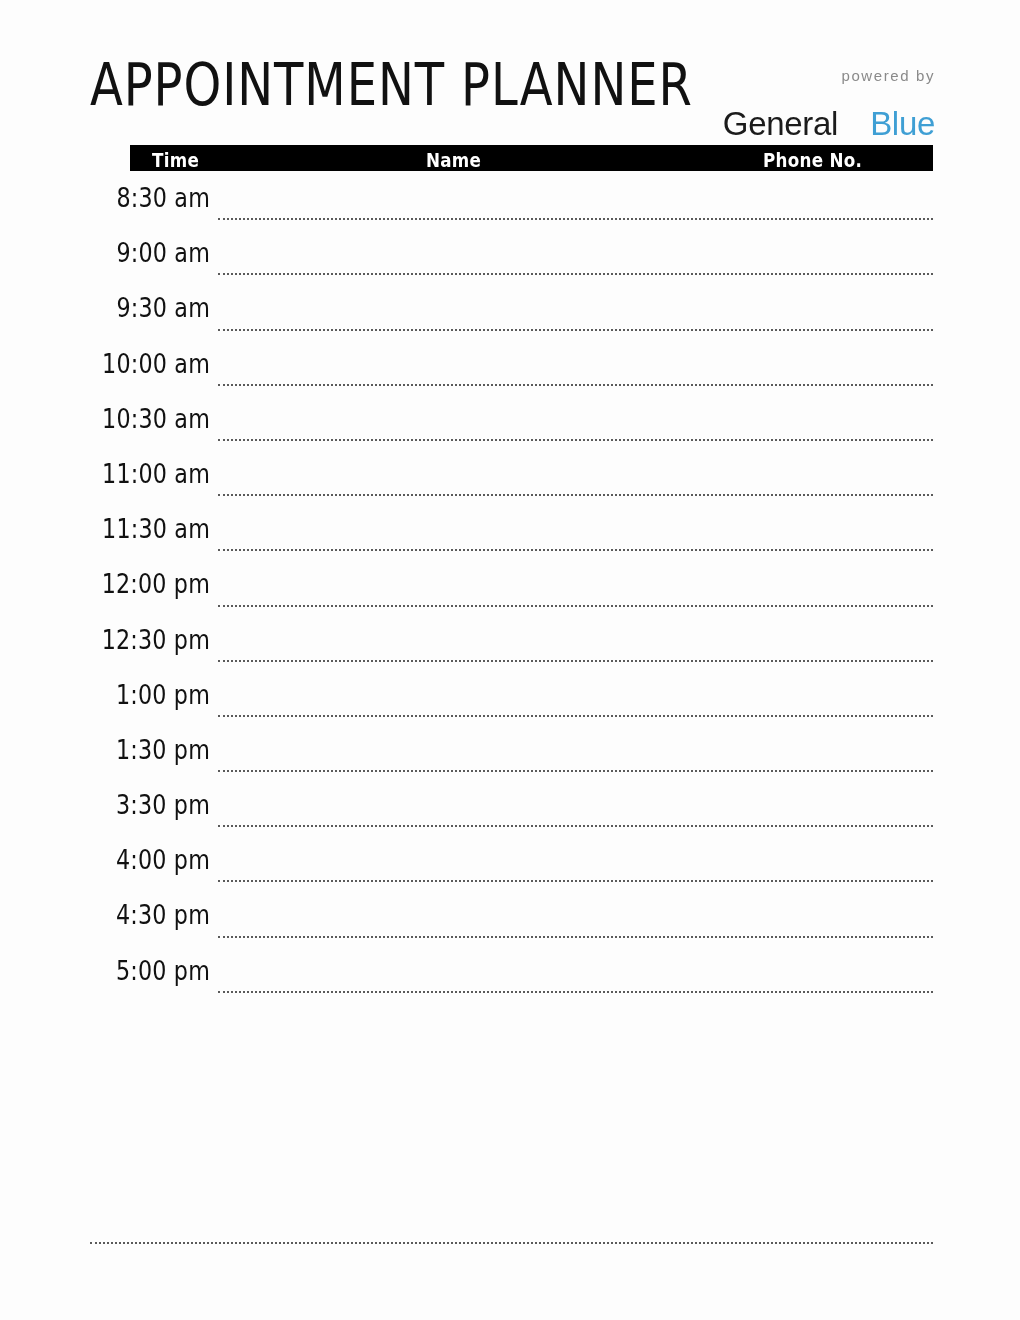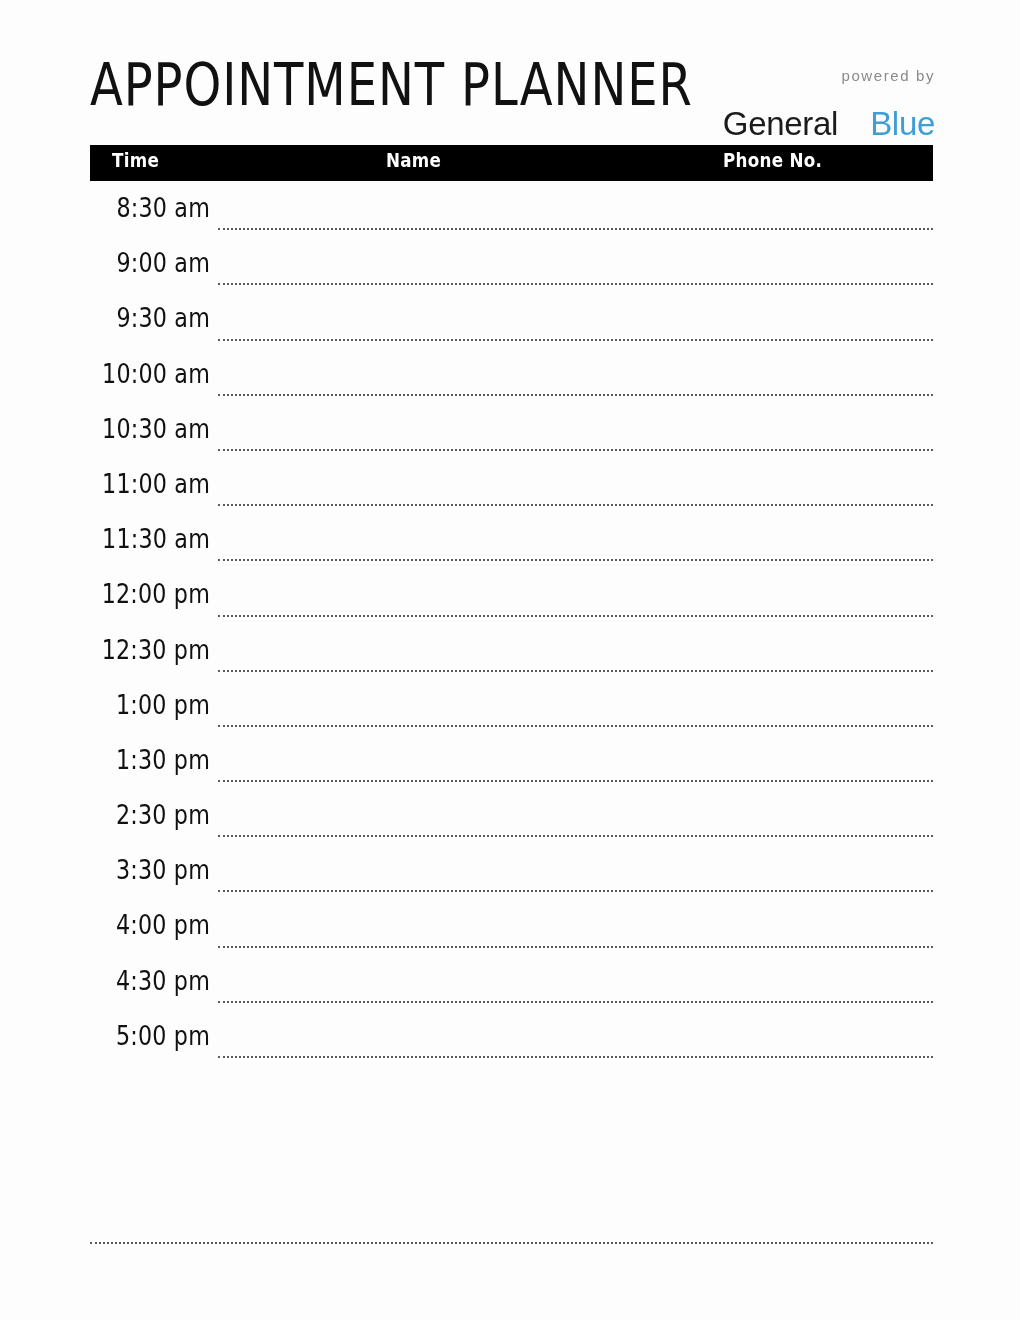--- a/index.html
+++ b/index.html
@@ -67,24 +67,25 @@
   .brand .logo .general { color: #1b1b1b; }
   .brand .logo .blue { color: #3f9fd4; margin-left: 32px; }
 
   .table {
     position: absolute;
     left: 90px;
     top: 145px;
     width: 843px;
   }
   .thead {
-    height: 36px;
+    height: 26px;
     background: #000000;
     color: #ffffff;
     position: relative;
+    margin-left: 40px;
   }
   .th {
     position: absolute;
     top: 3px;
     font-family: "DejaVu Sans Condensed", "Liberation Sans Narrow", "Liberation Sans", sans-serif;
     font-size: 20px;
     font-weight: 700;
     letter-spacing: 0.3px;
     transform: scaleX(0.93);
     transform-origin: left top;
@@ -187,24 +188,20 @@
     </div>
     <div class="row">
       <div class="time">1:00 pm</div>
       <div class="line"></div>
     </div>
     <div class="row">
       <div class="time">1:30 pm</div>
       <div class="line"></div>
     </div>
     <div class="row">
-      <div class="time">2:30 pm</div>
-      <div class="line"></div>
-    </div>
-    <div class="row">
       <div class="time">3:30 pm</div>
       <div class="line"></div>
     </div>
     <div class="row">
       <div class="time">4:00 pm</div>
       <div class="line"></div>
     </div>
     <div class="row">
       <div class="time">4:30 pm</div>
       <div class="line"></div>

